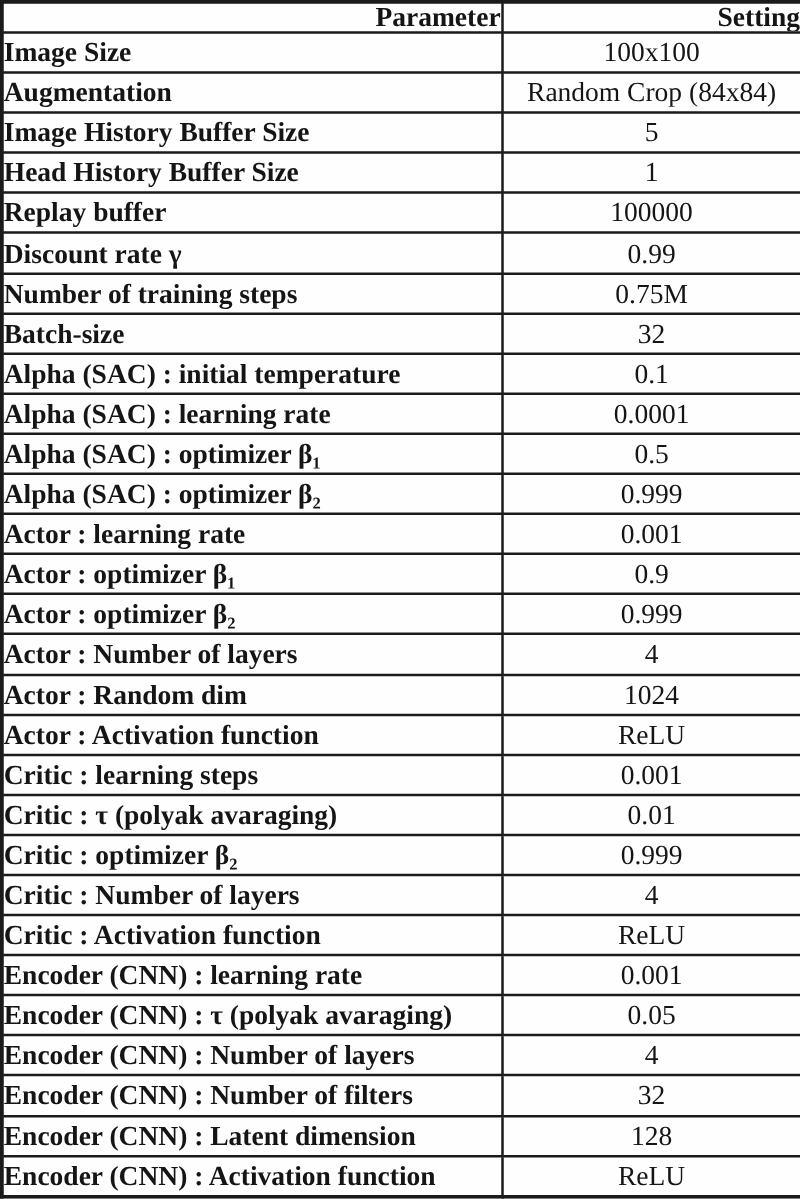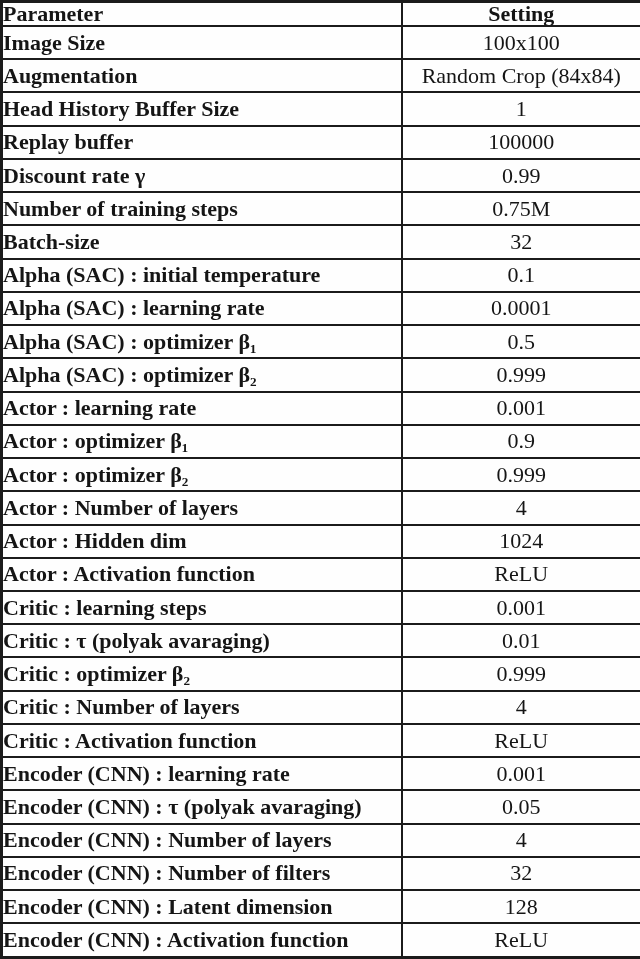--- a/index.html
+++ b/index.html
@@ -37,20 +37,21 @@
   th.param-h, td.param-c {
     text-align: left;
     padding-left: 14px;
     font-weight: bold;
   }
   th.setting-h, td.setting-c {
     text-align: center;
   }
   th.param-h, th.setting-h {
     font-weight: bold;
+    text-align: right;
   }
 </style>
 </head>
 <body>
 
 <div class="page">
   <table class="params">
     <colgroup>
       <col class="c-param">
       <col class="c-setting">
@@ -62,20 +63,24 @@
       </tr>
     </thead>
     <tbody>
       <tr>
           <td class="param-c">Image Size</td>
           <td class="setting-c">100x100</td>
         </tr>
       <tr>
           <td class="param-c">Augmentation</td>
           <td class="setting-c">Random Crop (84x84)</td>
+        </tr>
+      <tr>
+          <td class="param-c">Image History Buffer Size</td>
+          <td class="setting-c">5</td>
         </tr>
       <tr>
           <td class="param-c">Head History Buffer Size</td>
           <td class="setting-c">1</td>
         </tr>
       <tr>
           <td class="param-c">Replay buffer</td>
           <td class="setting-c">100000</td>
         </tr>
       <tr>
@@ -116,21 +121,21 @@
         </tr>
       <tr>
           <td class="param-c">Actor : optimizer β₂</td>
           <td class="setting-c">0.999</td>
         </tr>
       <tr>
           <td class="param-c">Actor : Number of layers</td>
           <td class="setting-c">4</td>
         </tr>
       <tr>
-          <td class="param-c">Actor : Hidden dim</td>
+          <td class="param-c">Actor : Random dim</td>
           <td class="setting-c">1024</td>
         </tr>
       <tr>
           <td class="param-c">Actor : Activation function</td>
           <td class="setting-c">ReLU</td>
         </tr>
       <tr>
           <td class="param-c">Critic : learning steps</td>
           <td class="setting-c">0.001</td>
         </tr>

